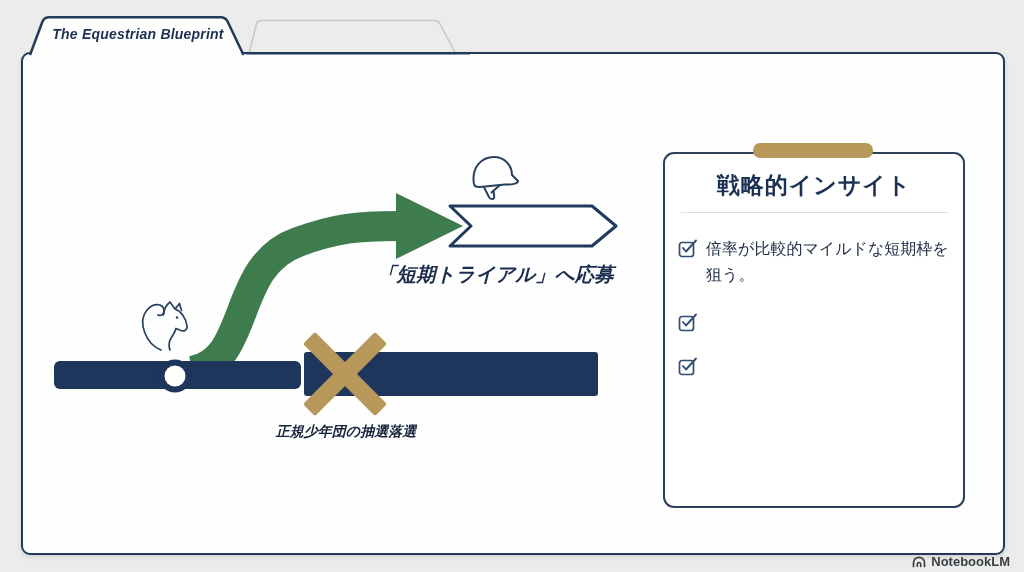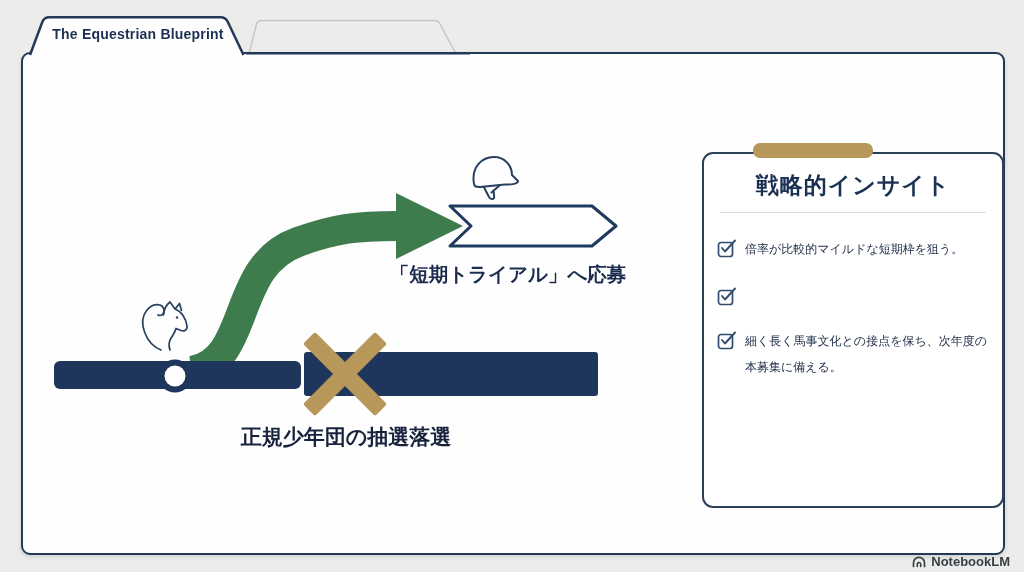--- a/index.html
+++ b/index.html
@@ -20,51 +20,50 @@
     border: 2.5px solid #24395a;
     border-radius: 9px;
     box-shadow: 0 2px 5px rgba(0,0,0,0.12);
   }
   .overlay-svg {
     position: absolute;
     left: 0; top: 0;
     width: 1024px; height: 572px;
     z-index: 2;
   }
-  .txt { position: absolute; z-index: 3; }
+  .txt { position: absolute; z-index: 3; font-style: italic; }
   .tab-label {
     left: 34px; top: 26px; width: 208px;
     text-align: center;
     font-size: 14px; font-weight: 700;
     color: #1c2f52; letter-spacing: 0.2px;
   }
   .page-title {
     left: 54px; top: 70px; width: 920px;
     font-size: 30px; font-weight: 800;
     color: #1b2e52; letter-spacing: 0.5px;
     white-space: nowrap;
   }
   .branch-label {
     left: 377px; top: 261px; width: 262px;
-    text-align: center;
     font-size: 19.5px; font-weight: 800; color: #1b2c4e;
   }
   .branch-sublabel {
     left: 360px; top: 288px; width: 296px;
     text-align: center;
     font-size: 12.5px; font-weight: 600; color: #2a3950;
   }
   .main-label {
     left: 225px; top: 423px; width: 242px;
     text-align: center;
-    font-size: 21px; font-weight: 800; color: #17233c;
+    font-size: 14px; font-weight: 800; color: #17233c;
   }
   .insight-panel {
     position: absolute; z-index: 3;
-    left: 702px; top: 152px;
+    left: 663px; top: 152px;
     width: 302px; height: 356px;
     background: #ffffff;
     border: 2px solid #2c4058;
     border-radius: 11px;
   }
   .panel-accent-bar {
     position: absolute; z-index: 4;
     left: 753px; top: 143px;
     width: 120px; height: 15px;
     background: #b7985a;
@@ -78,21 +77,21 @@
   }
   .panel-divider {
     margin: 11px 16px 0 16px;
     border-top: 1.5px solid #dcdcda;
   }
   .insight-items { padding: 23px 10px 0 13px; }
   .insight-item { display: flex; gap: 8px; }
   .insight-item + .insight-item { margin-top: 22px; }
   .checkbox-icon { flex: none; margin-top: 2px; }
   .insight-item-text {
-    font-size: 12px; font-weight: 500;
+    font-size: 16px; font-weight: 500;
     line-height: 26px; color: #22304a;
   }
   .footer-brand {
     position: absolute; z-index: 3;
     right: 14px; bottom: 3px;
     display: flex; align-items: center; gap: 4px;
   }
   .notebooklm-label {
     font-size: 13px; font-weight: 600; color: #393f46;
   }
@@ -166,21 +165,20 @@
         <svg class="checkbox-icon" width="20" height="20" viewBox="0 0 20 20">
           <rect x="1.5" y="4.5" width="14" height="14" rx="2.5" fill="none" stroke="#2f4d70" stroke-width="1.7"></rect>
           <polyline points="5,10 8,13.5 18,2.5" fill="none" stroke="#2f4d70" stroke-width="1.9" stroke-linecap="round" stroke-linejoin="round"></polyline>
         </svg>
       </div>
       <div class="insight-item">
         <svg class="checkbox-icon" width="20" height="20" viewBox="0 0 20 20">
           <rect x="1.5" y="4.5" width="14" height="14" rx="2.5" fill="none" stroke="#2f4d70" stroke-width="1.7"></rect>
           <polyline points="5,10 8,13.5 18,2.5" fill="none" stroke="#2f4d70" stroke-width="1.9" stroke-linecap="round" stroke-linejoin="round"></polyline>
         </svg>
-        <div class="insight-item-text">細く長く馬事文化との接点を保ち、次年度の本募集に備える。</div>
       </div>
     </div>
   </div>
 
   <div class="footer-brand">
     <svg width="16" height="15" viewBox="0 0 16 15">
       <path d="M2.5 12.5 V8.8 A5.5 5.5 0 0 1 13.5 8.8 V12.5" fill="none" stroke="#393f46" stroke-width="1.7" stroke-linecap="round"></path>
       <path d="M6.3 12.5 V10.2 A1.7 1.7 0 0 1 9.7 10.2 V12.5" fill="none" stroke="#393f46" stroke-width="1.6" stroke-linecap="round"></path>
     </svg>
     <span class="notebooklm-label">NotebookLM</span>

